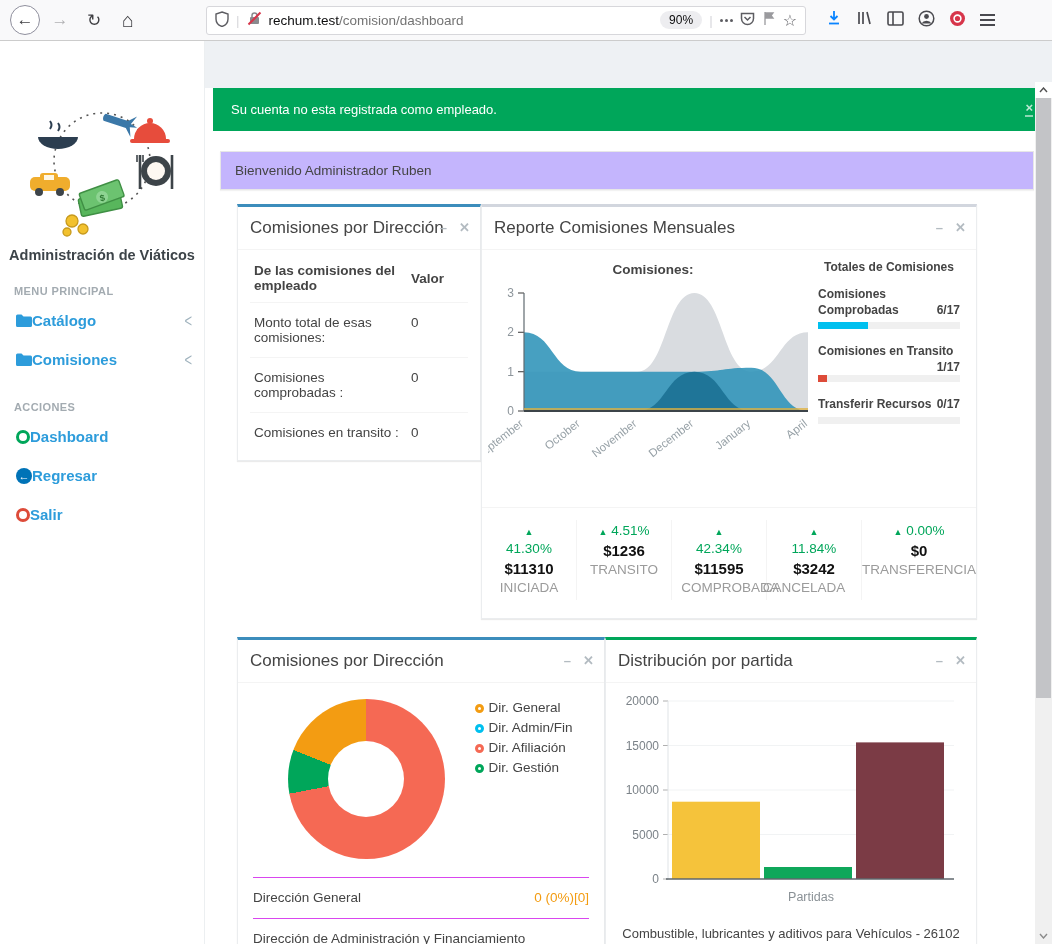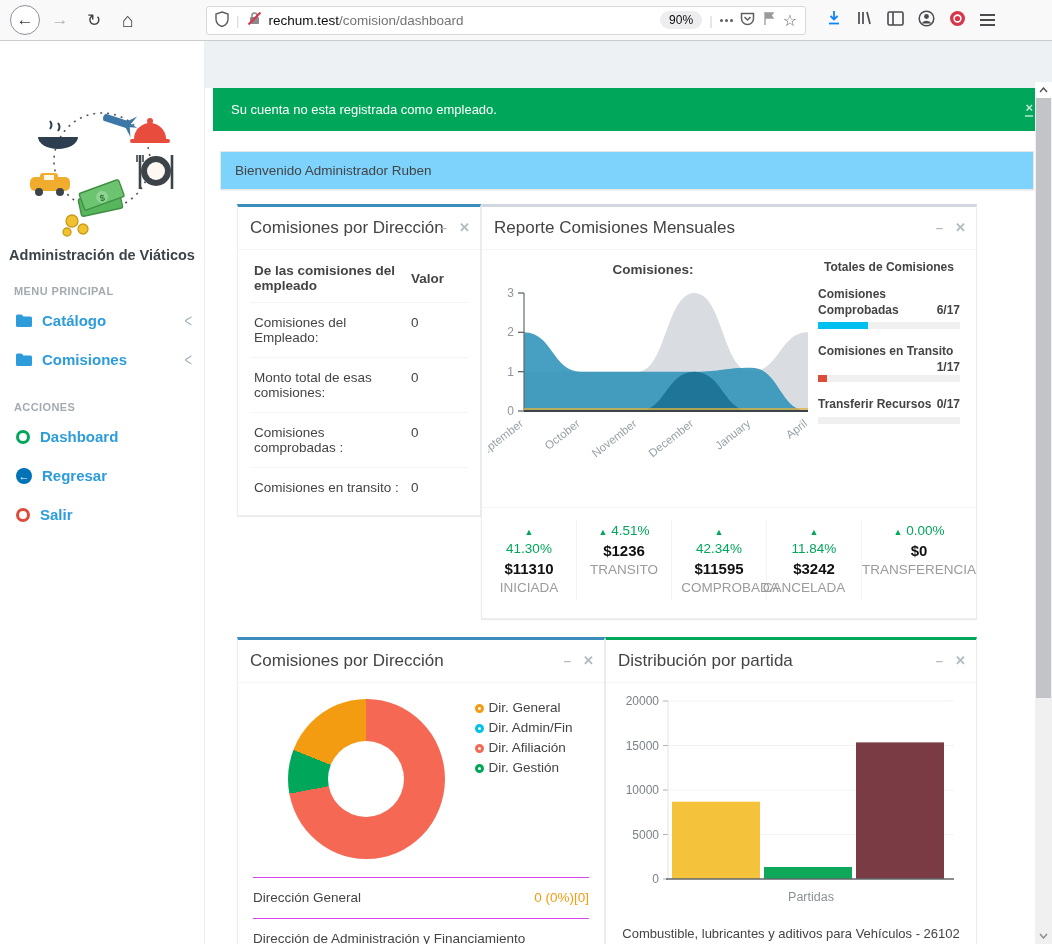--- a/index.html
+++ b/index.html
@@ -27,37 +27,37 @@
   .hamburger { display:flex; flex-direction:column; gap:3px; }
   .hamburger i { width:15px; height:2px; background:#4a4a4f; display:block; }
 
   
   .app { display:flex; height:903px; position:relative; }
   .sidebar { width:205px; background:#ffffff; border-right:1px solid #eceff1; padding-top:48px; }
   .logo-wrap { text-align:center; }
   .app-title { font-size:14.5px; font-weight:bold; color:#3d4449; margin-top:4px; }
   .side-section { font-size:11px; color:#a3abb1; letter-spacing:.4px; padding:22px 0 4px 14px; font-weight:bold;}
   .side-menu { list-style:none; }
-  .side-menu li { display:flex; align-items:center; gap:10px; padding:11px 12px 11px 16px;
+  .side-menu li { display:flex; align-items:center; padding:11px 12px 11px 16px;
                   color:#2d9cdb; font-weight:bold; font-size:15px; cursor:pointer; }
   .side-menu li .grow { flex:1; }
   .chev { color:#9fb2bd; font-size:13px; font-weight:normal; transform:scaleY(1.4); }
   .ring { width:14px; height:14px; border-radius:50%; border:3px solid; display:inline-block; }
   .back-circle { width:16px; height:16px; border-radius:50%; background:#0073b7; color:#fff;
                  font-size:11px; display:inline-flex; align-items:center; justify-content:center; }
 
   
   .content { flex:1; background:#fff; overflow:hidden; }
   .topstrip { height:47px; background:#eef1f4; }
   .alert { margin:0 3px 0 8px; background:#00a65a; color:#fff; font-size:13px;
            padding:14px 18px; position:relative; }
   .alert-close { position:absolute; right:16px; top:12px; color:rgba(255,255,255,.75);
                  font-weight:bold; border-bottom:2px solid rgba(255,255,255,.55); cursor:pointer; font-size:13px;}
   .white-area { padding:20px 18px 0 15px; }
-  .welcome-box { background:#7dd3fc; border:1px solid #e7e7e7; box-shadow:0 1px 1px rgba(0,0,0,.05);
+  .welcome-box { background:#c4b5fd; border:1px solid #e7e7e7; box-shadow:0 1px 1px rgba(0,0,0,.05);
                  padding:11px 14px; font-size:13.5px; color:#444; }
   .rows { margin-left:17px; margin-top:14px; }
   .prow { display:flex; margin-bottom:18px; align-items:flex-start; }
 
   .box { background:#fff; border:1px solid #ebedef; border-top:3px solid #d2d6de;
          box-shadow:0 1px 1px rgba(0,0,0,.08); }
   .box.blue { border-top-color:#3c8dbc; }
   .box.green { border-top-color:#00a65a; }
   .box-header { position:relative; padding:11px 10px 11px 12px; border-bottom:1px solid #f4f4f4; }
   .box-title { font-size:17px; color:#444; white-space:nowrap; }
@@ -313,24 +313,20 @@
                 </span>
             </div>
             <div class="box-body" style="padding:4px 12px 8px;">
               <table class="ptable" id="resumen-table">
                   <tbody>
                     <tr>
      <th style="width:72%">De las comisiones del empleado</th>
      <th>Valor</th>
                     </tr>
                     <tr>
-     <td>Comisiones del Empleado:</td>
-     <td>0</td>
-                    </tr>
-                    <tr>
      <td>Monto total de esas comisiones:</td>
      <td>0</td>
                     </tr>
                     <tr>
      <td>Comisiones comprobadas :</td>
      <td>0</td>
                     </tr>
                     <tr>
      <td>Comisiones en transito :</td>
      <td>0</td>

